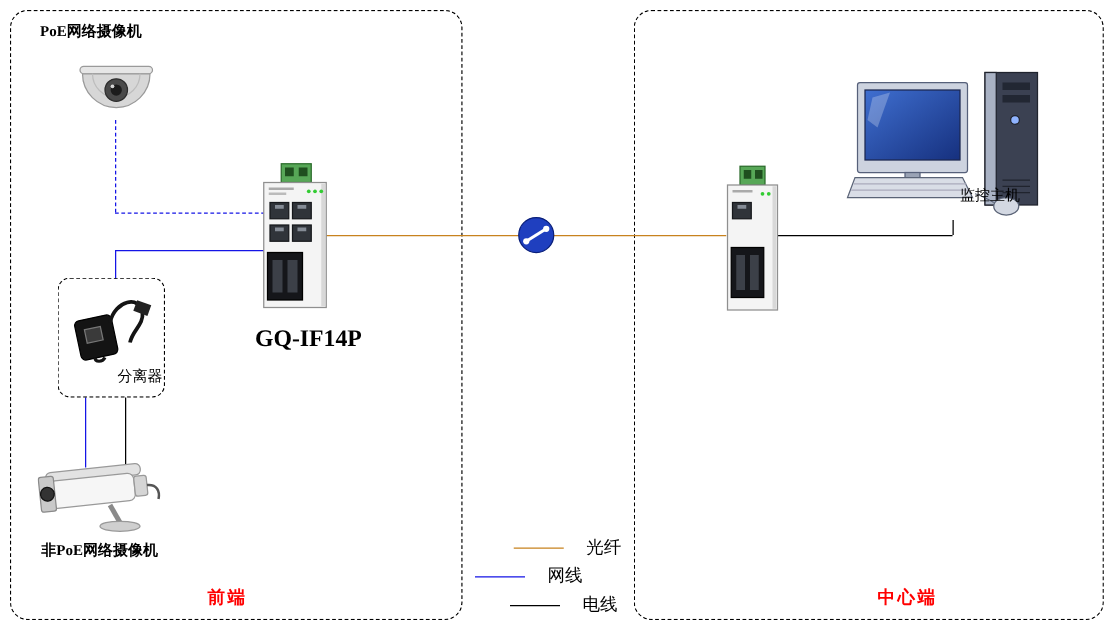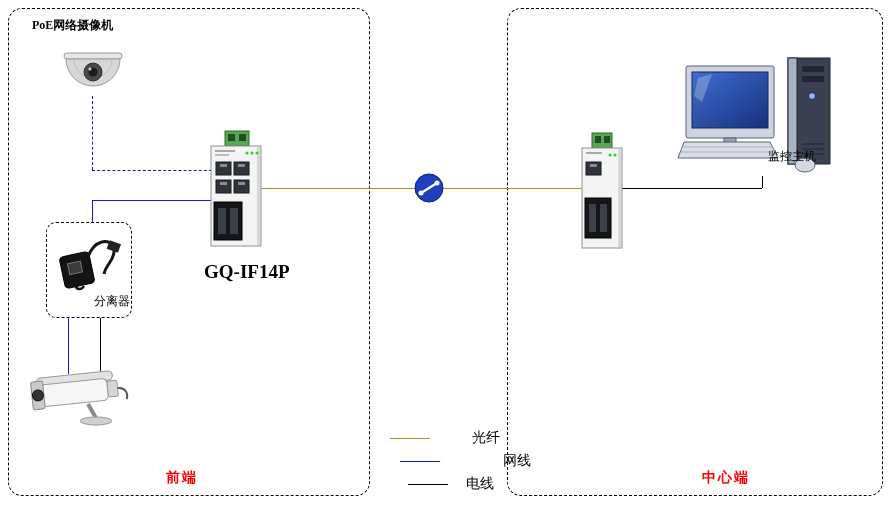--- a/index.html
+++ b/index.html
@@ -31,22 +31,22 @@
   .c-fiber { border-color:var(--fiber,#c8821e); }
   .c-wire  { border-color:var(--wire,#000); }
 
   .dev { position:absolute; }
 
   .splitter-box { position:absolute; left:46px; top:222px; width:86px; height:96px;
                   border:1px dashed var(--border,#000); border-radius:10px; }
 
   .legend-row { position:absolute; display:flex; align-items:center; font-size:14px; height:18px; }
   .legend-line { display:inline-block; width:40px; height:0; border-top:1px solid #000; margin-right:18px; }
-  .lr-0 { left:390px; top:429px;gap:24px; }
-  .lr-1 { left:400px; top:452px;gap:45px; }
+  .lr-0 { left:411px; top:429px; }
+  .lr-1 { left:380px; top:452px; }
   .lr-2 { left:408px; top:475px; }
   .ll-fiber { border-color:var(--fiber,#c8821e); }
   .ll-eth   { border-color:var(--ethernet,#0000ee); }
   .ll-wire  { border-color:var(--wire,#000); }
 </style>
 </head>
 <body>
 
 <div class="canvas">
 
@@ -172,20 +172,21 @@
     <line x1="7" y1="95" x2="97" y2="95" stroke="#aab" stroke-width="1"></line>
     <line x1="5" y1="100" x2="99" y2="100" stroke="#aab" stroke-width="1"></line>
 
     <ellipse cx="129" cy="113" rx="10" ry="7" fill="#d3d8e2" stroke="#5a6376"></ellipse>
     <path d="M119 110 C 112 106, 108 104, 104 103" fill="none" stroke="#5a6376"></path>
   </svg>
 
   <div class="lbl b lbl-poe-cam">PoE网络摄像机</div>
   <div class="lbl b lbl-switch">GQ-IF14P</div>
   <div class="lbl lbl-splitter">分离器</div>
+  <div class="lbl b lbl-nonpoe-cam">非PoE网络摄像机</div>
   <div class="lbl lbl-host">监控主机</div>
 
   <div class="legend-row lr-0">
     <span class="legend-line ll-fiber"></span>
     <span>光纤</span>
   </div>
   <div class="legend-row lr-1">
     <span class="legend-line ll-eth"></span>
     <span>网线</span>
   </div>

